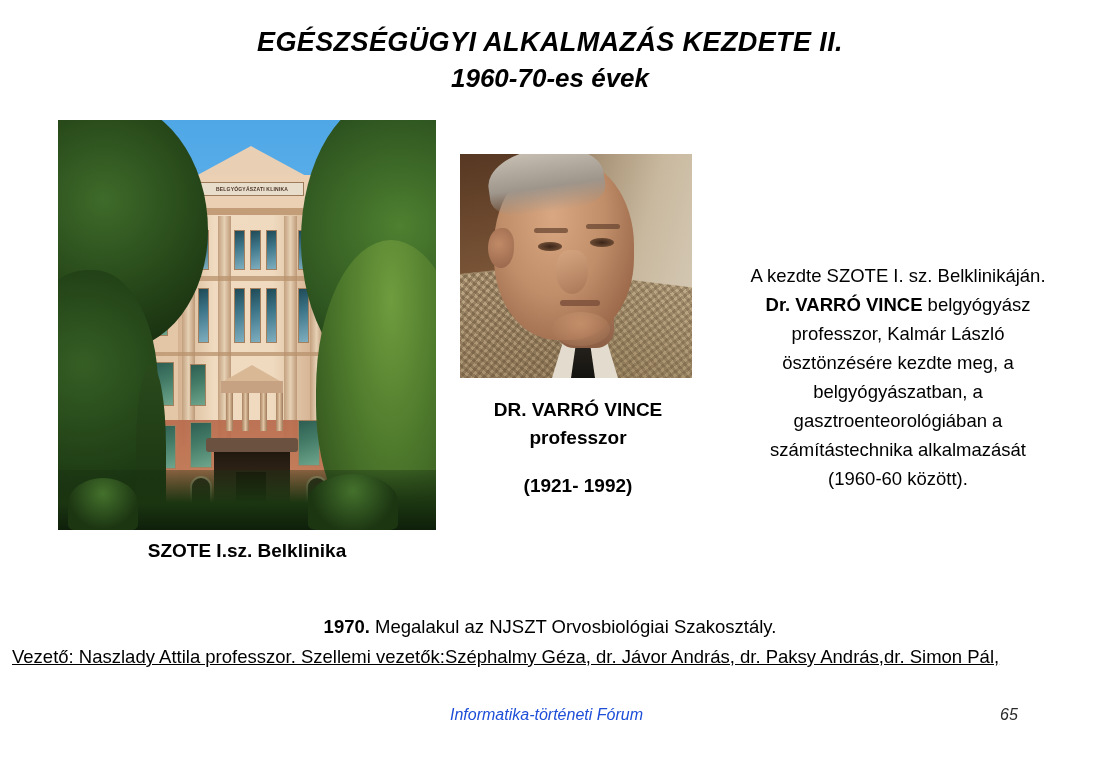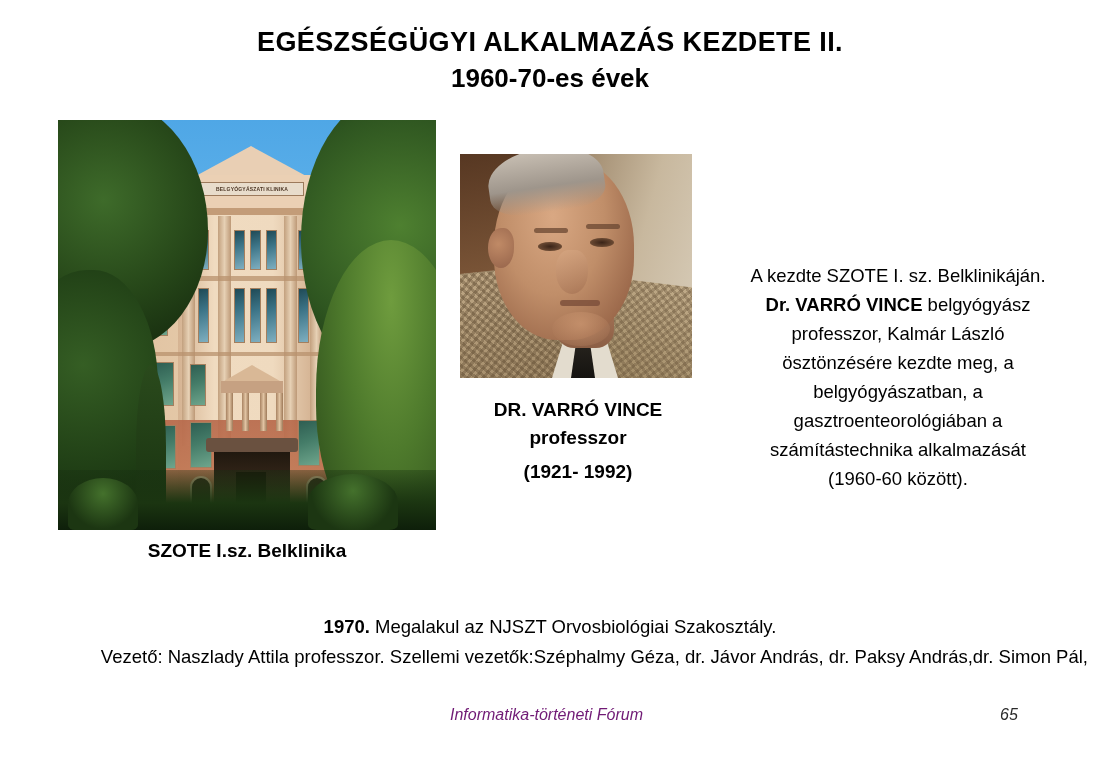--- a/index.html
+++ b/index.html
@@ -16,20 +16,21 @@
     color: #000000;
   }
 
   
   #title-block {
     position: absolute;
     top: 24px;
     left: 0;
     width: 1100px;
     text-align: center;
+    font-style: italic;
   }
   #title-line-1 {
     font-size: 27px;
     font-weight: bold;
     letter-spacing: 0.4px;
     line-height: 36px;
   }
   #title-line-2 {
     font-size: 26px;
     font-weight: bold;
@@ -435,21 +436,21 @@
   }
   #portrait-caption .pc-role {
     font-size: 19px;
     font-weight: bold;
     line-height: 28px;
   }
   #portrait-caption .pc-years {
     font-size: 19px;
     font-weight: bold;
     line-height: 28px;
-    margin-top: 6px;
+    margin-top: 20px;
   }
 
   
   #right-paragraph {
     position: absolute;
     left: 742px;
     top: 261px;
     width: 312px;
     text-align: center;
     font-size: 18.5px;
@@ -460,38 +461,38 @@
   
   #bottom-paragraph {
     position: absolute;
     left: 12px;
     top: 612px;
     width: 1076px;
     font-size: 18.5px;
     line-height: 30px;
   }
   #bottom-line-1 { text-align: center; }
-  #bottom-line-2 { text-align: right; }
+  #bottom-line-2 { text-align: left; text-decoration: underline; }
   #bottom-paragraph b { font-weight: bold; }
 
   
   #footer {
     position: absolute;
     left: 0;
     top: 706px;
     width: 1100px;
     height: 24px;
   }
   #footer-title {
     position: absolute;
     left: 450px;
     top: 0;
     font-style: italic;
     font-size: 16px;
-    color: #701a75;
+    color: #1d4ed8;
   }
   #footer-page {
     position: absolute;
     left: 1000px;
     top: 0;
     font-style: italic;
     font-size: 16px;
     color: #2A2A2A;
   }
 </style>

